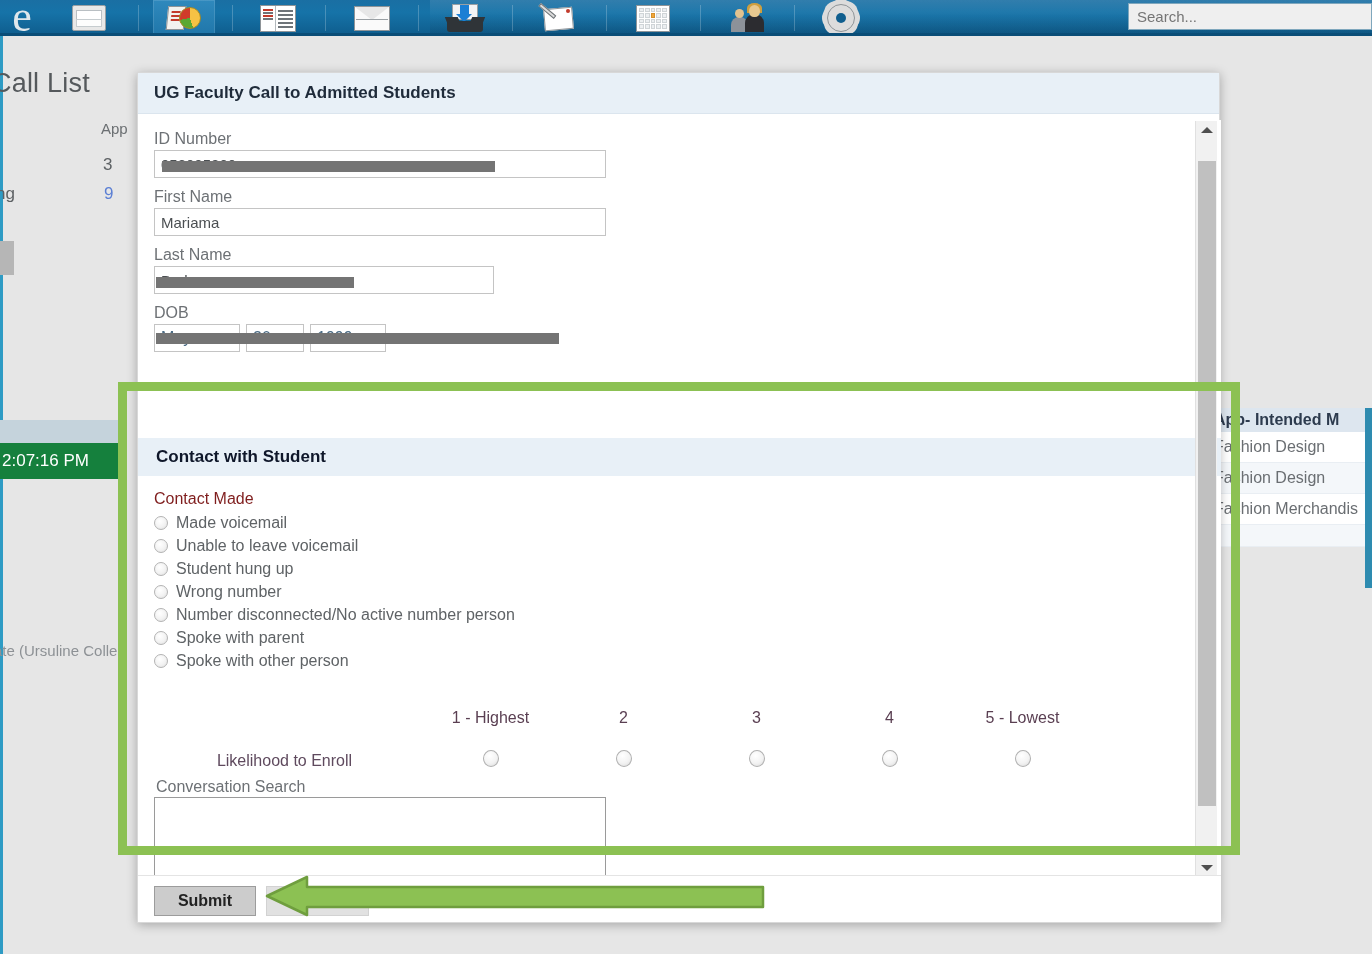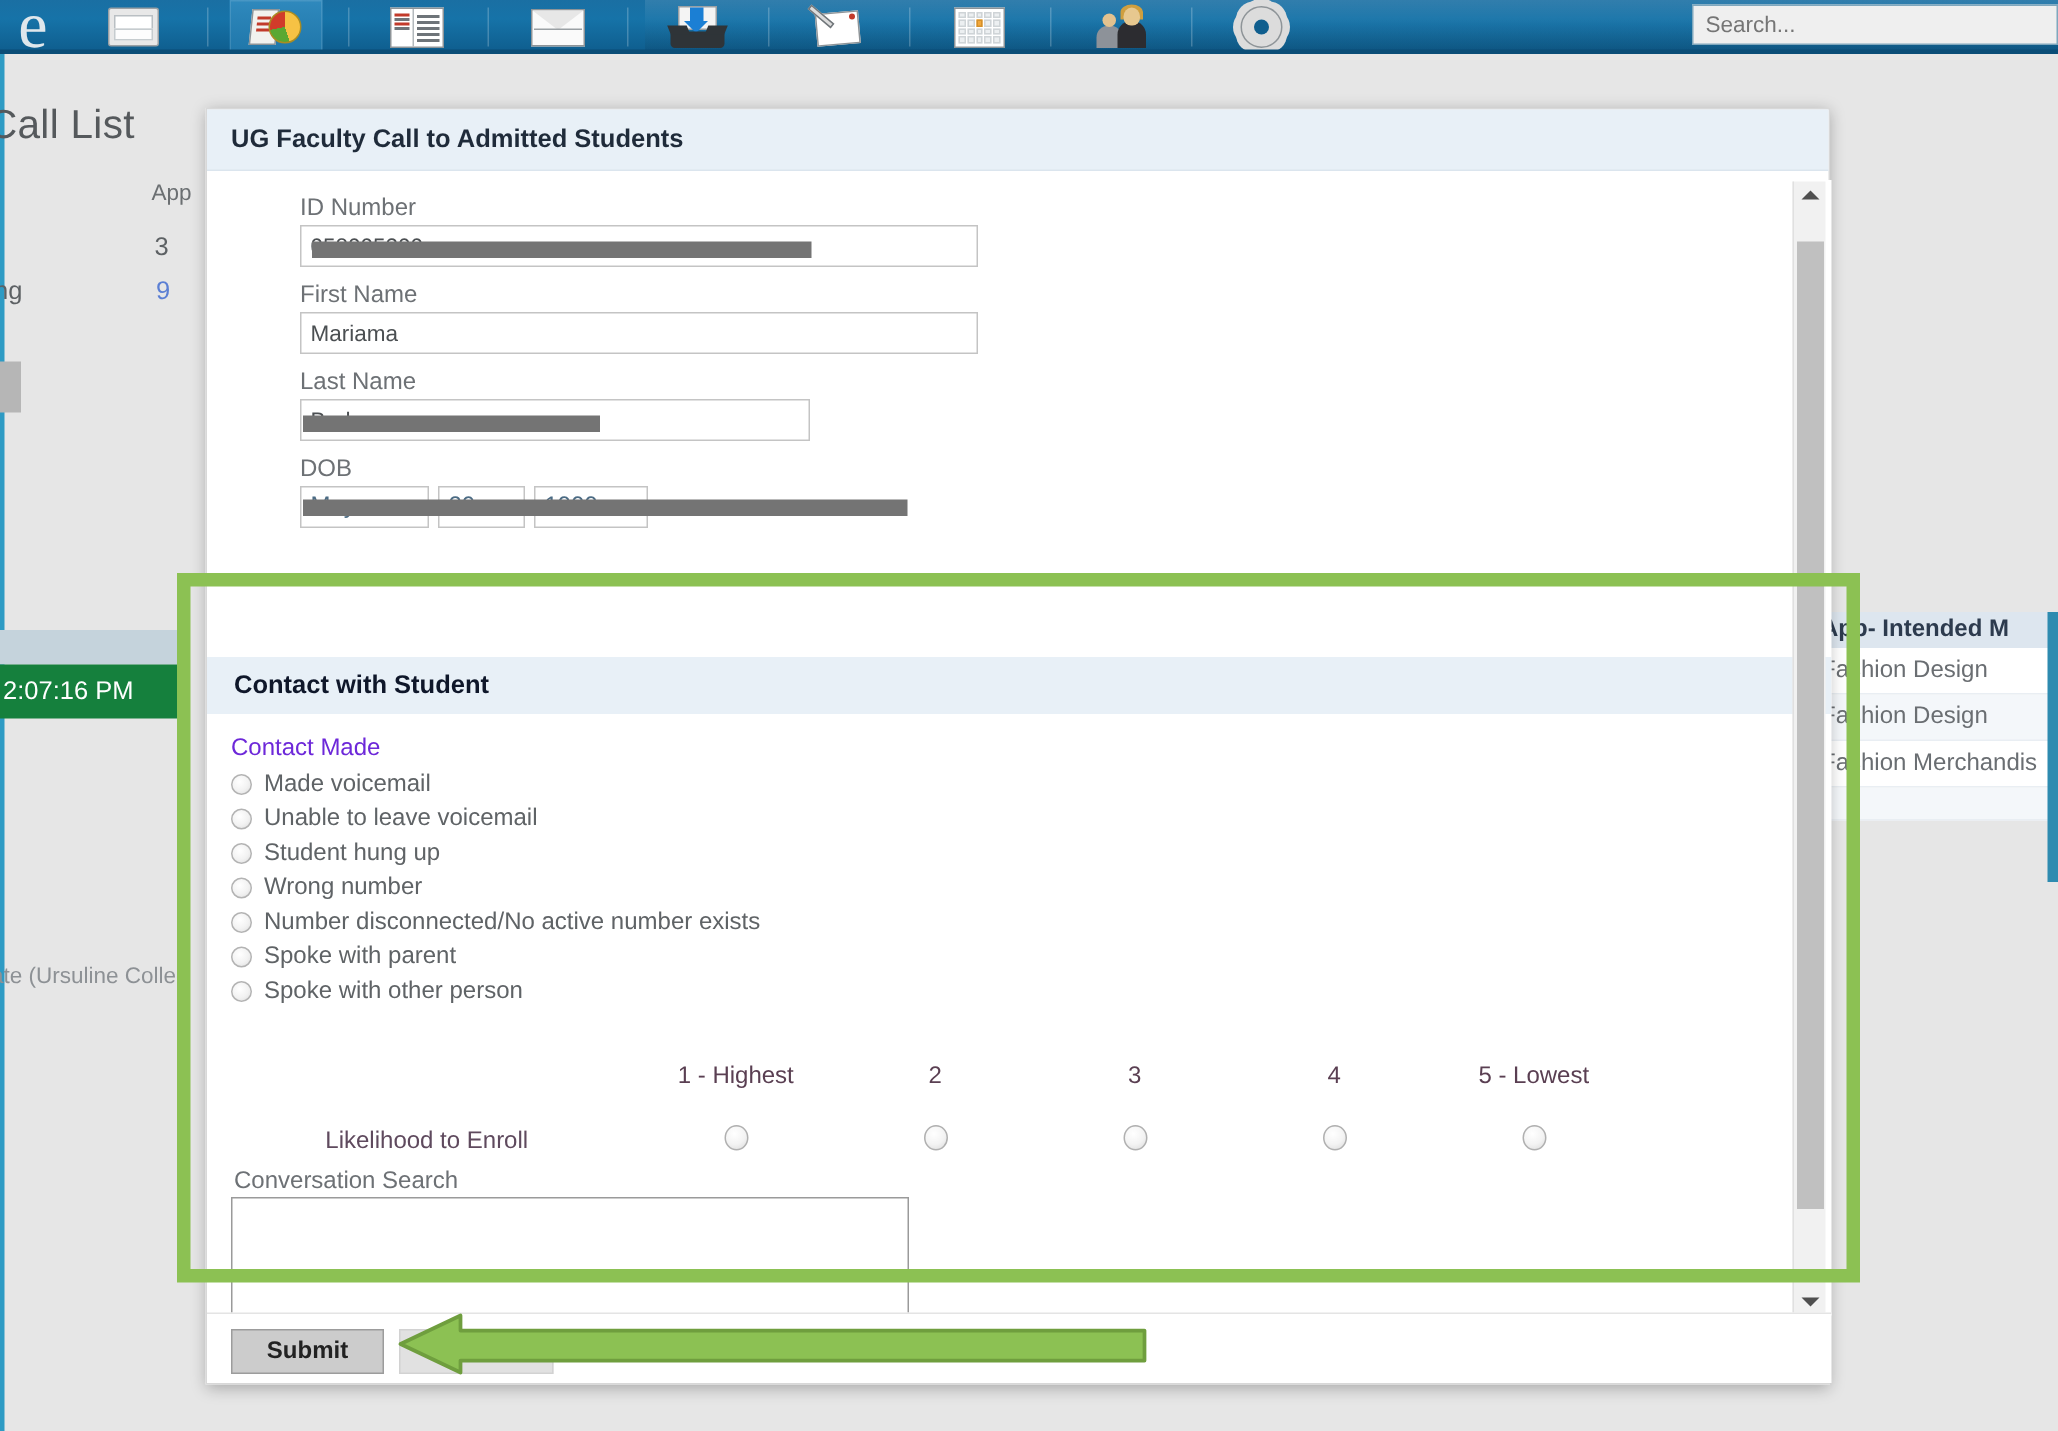--- a/index.html
+++ b/index.html
@@ -205,21 +205,20 @@
     color:#1f2b3a;
     font-weight:bold;
     font-size:17px;
     padding:10px 16px;
     border-bottom:1px solid #dbe5ee;
   }
   #modal-body{
     position:absolute; left:0; top:47px; width:1083px; height:757px;
     overflow:hidden;
     background:#fff;
-    padding-left:46px;
   }
   .fld{ padding:0 16px; }
   .fld-label{
     font-size:16px; color:#6d7175; margin:10px 0 2px 0;
   }
   .txtinput{
     display:block;
     height:28px;
     border:1px solid #c4c4c4;
     background:#fff;
@@ -256,21 +255,21 @@
   #sel-day{  width:58px; }
   #sel-year{ width:76px; }
 
   
   #contact-sect{ position:absolute; left:0; top:318px; width:1083px; }
   #contact-head{
     background:#e8f0f7; color:#0f172a; font-weight:bold; font-size:17px;
     padding:9px 18px;
   }
   #contact-body{ padding:14px 16px 0 16px; }
-  .grp-label{ font-size:16px; color:#6d28d9; margin-bottom:3px;}
+  .grp-label{ font-size:16px; color:#7f1d1d; margin-bottom:3px;}
   .radio-line{ display:flex; align-items:center; height:23px; }
   .radio{
     width:14px; height:14px; border-radius:50%;
     background: radial-gradient(circle at 40% 35%, #ffffff 0%, #f2f2f2 55%, #dcdcdc 100%);
     border:1px solid #b3b3b3;
     margin-right:8px;
     flex:0 0 auto;
   }
   .radio-label{ font-size:16px; color:#5f6366; white-space:nowrap;}
 
@@ -448,21 +447,21 @@
           <div class="radio-line">
             <span class="radio"></span>
             <span class="radio-label">Student hung up</span>
           </div>
           <div class="radio-line">
             <span class="radio"></span>
             <span class="radio-label">Wrong number</span>
           </div>
           <div class="radio-line">
             <span class="radio"></span>
-            <span class="radio-label">Number disconnected/No active number exists</span>
+            <span class="radio-label">Number disconnected/No active number person</span>
           </div>
           <div class="radio-line">
             <span class="radio"></span>
             <span class="radio-label">Spoke with parent</span>
           </div>
           <div class="radio-line">
             <span class="radio"></span>
             <span class="radio-label">Spoke with other person</span>
           </div>
 

